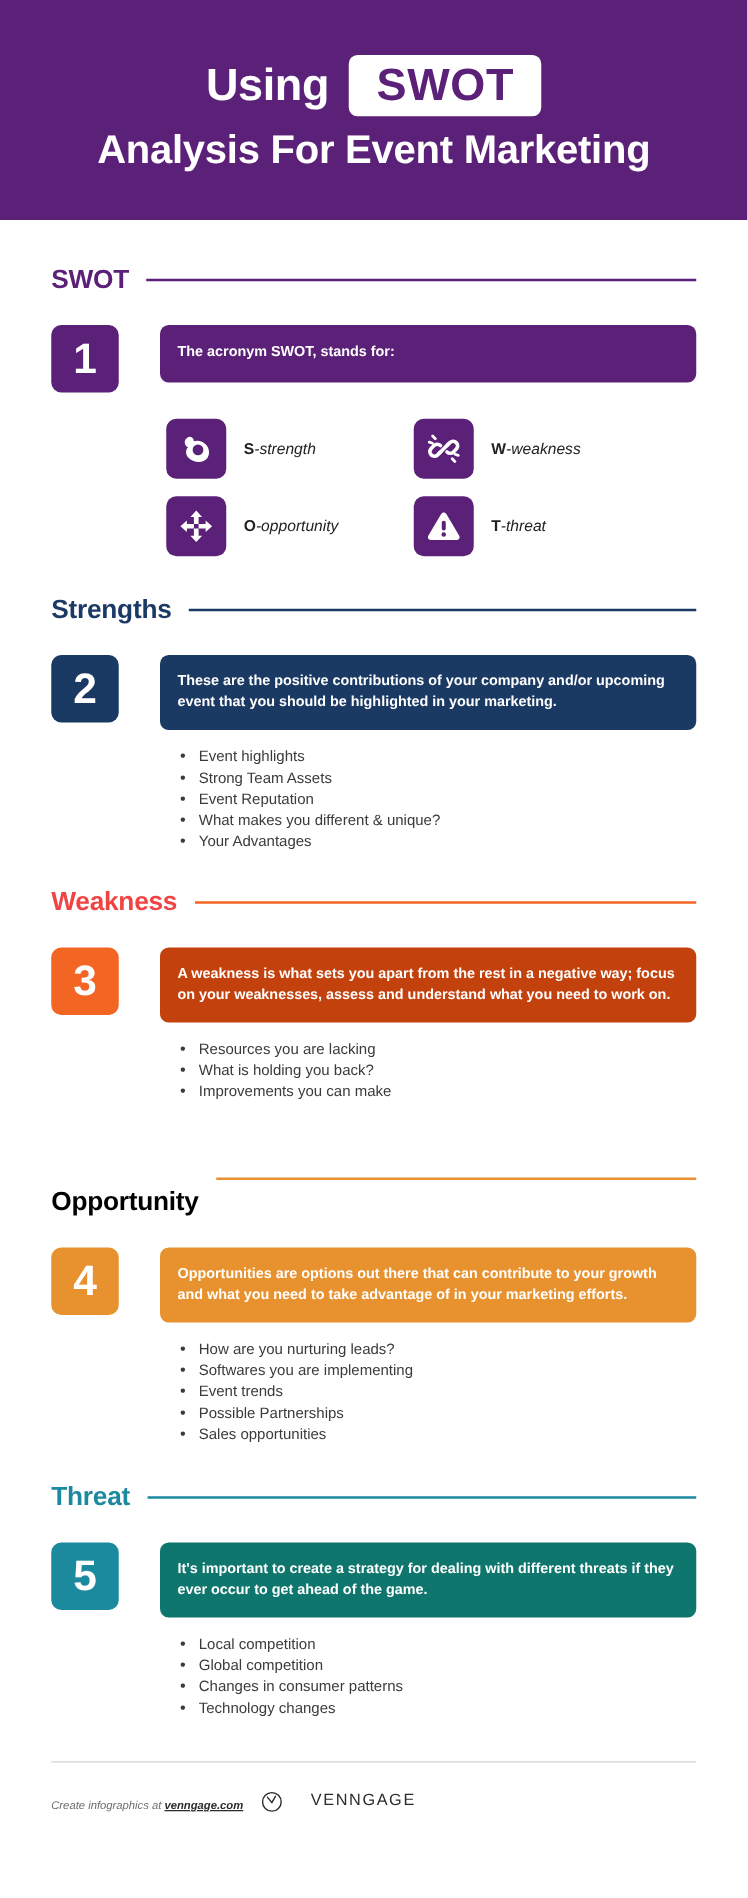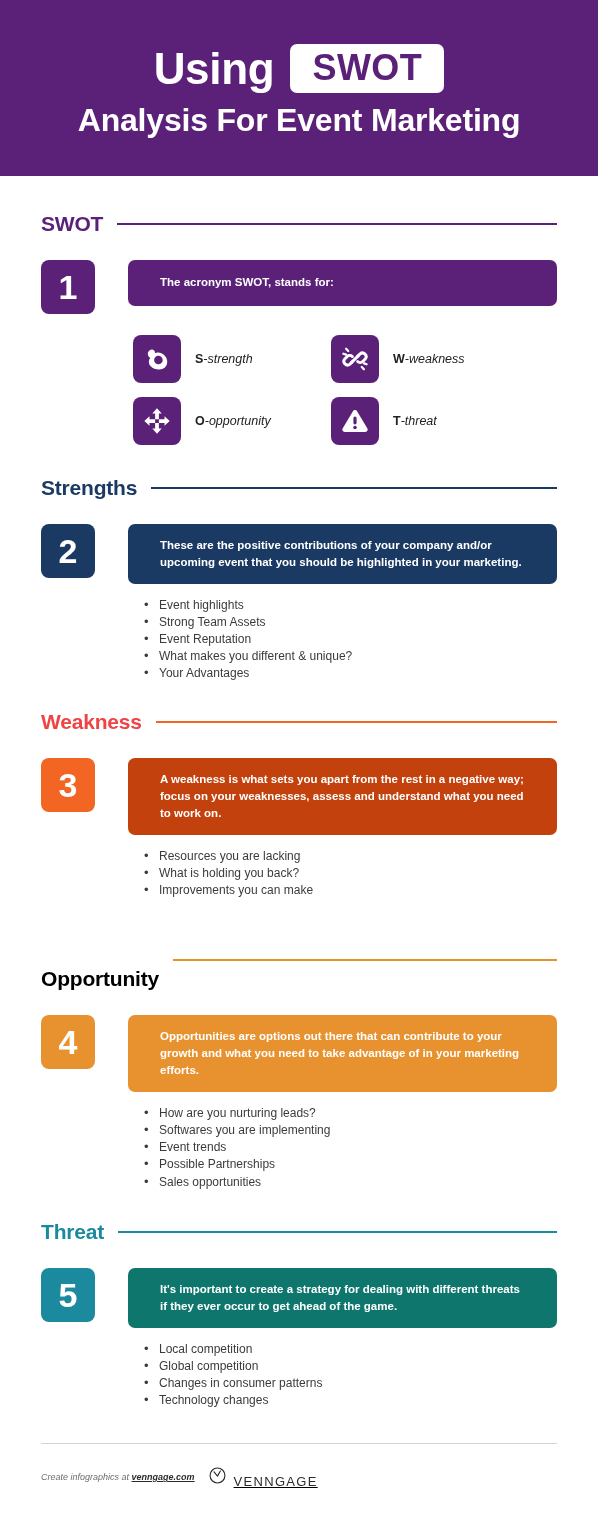--- a/index.html
+++ b/index.html
@@ -32,21 +32,21 @@
   .header-line1 {
     display: flex;
     align-items: center;
     justify-content: center;
     gap: 16px;
     margin-bottom: 8px;
   }
 
   .header-using {
     color: #ffffff;
-    font-size: 44px;
+    font-size: 36px;
     font-weight: bold;
     letter-spacing: -0.3px;
   }
 
   .header-swot-box {
     background: #ffffff;
     border-radius: 7px;
     padding: 5px 22px 7px 22px;
     display: inline-block;
   }
@@ -113,21 +113,21 @@
     line-height: 1;
   }
 
   .banner {
     flex: 1;
     border-radius: 7px;
     color: #ffffff;
     font-size: 11.5px;
     font-weight: bold;
     line-height: 1.48;
-    padding: 13px 32px;
+    padding: 13px 14px;
     min-height: 44px;
     display: flex;
     align-items: center;
   }
 
   .banner-1 { min-height: 46px; }
 
   
   ul.bullets {
     list-style: none;
@@ -242,23 +242,22 @@
     white-space: nowrap;
   }
   .credit-link {
     color: #2b2b2b;
     font-weight: bold;
     text-decoration: underline;
   }
 
   .venngage {
     display: flex;
-    align-items: flex-end;
-    gap: 7px;
-    text-decoration: underline;
+    align-items: flex-start;
+    gap: 22px;
   }
   .venngage-name {
     font-size: 13px;
     letter-spacing: 1.3px;
     color: #2b2b2b;
     font-weight: 300;
   }
 </style>
 </head>
 <body>

